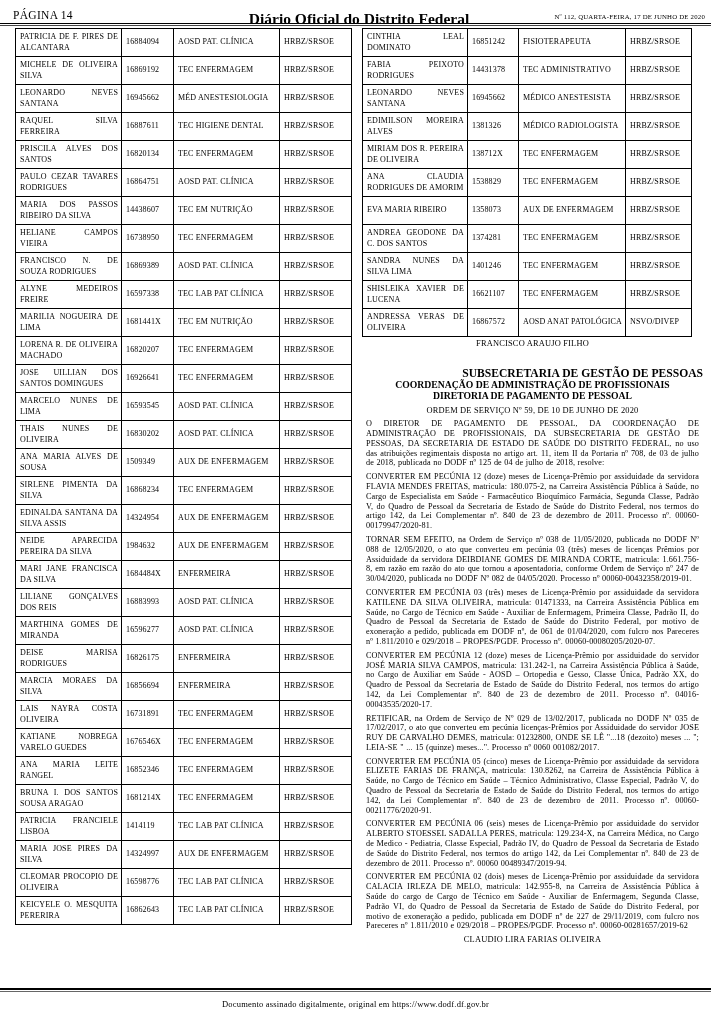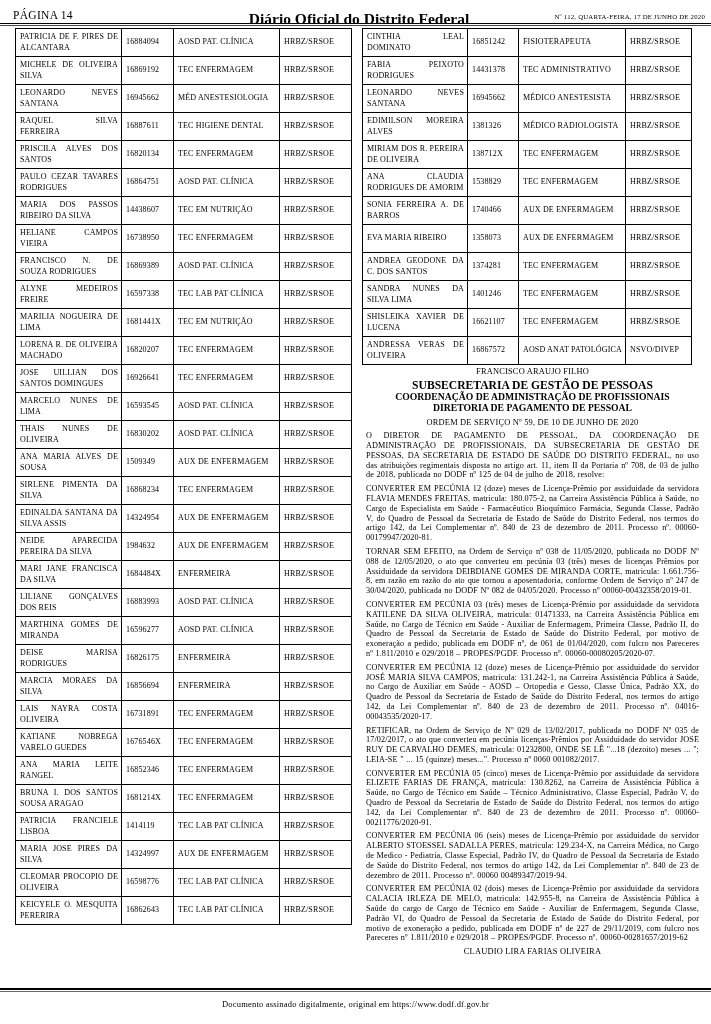--- a/index.html
+++ b/index.html
@@ -27,21 +27,21 @@
   .col-right table { width:329px; }
   td {
     border:1px solid #000;
     font-size:8px; line-height:1.28; letter-spacing:.15px;
     padding:2px 3px 2px 4px; vertical-align:middle; height:23px;
     overflow:hidden;
   }
   td.c-name { text-align:justify; }
   
   .sig { text-align:center; font-size:8.4px; letter-spacing:.2px; margin-top:2px; }
-  .h1  { text-align:center; font-weight:bold; font-size:11.6px; line-height:13px; margin-top:3px; }
+  .h1  { text-align:right; font-weight:bold; font-size:11.6px; line-height:13px; margin-top:19px; }
   .h2  { text-align:center; font-weight:bold; font-size:9.7px;  line-height:10.6px; }
   .order-title { text-align:center; font-size:8.4px; letter-spacing:.2px; margin:5px 0 0 0; }
   .paras p {
     margin:4px; font-size:8.2px; line-height:9.8px; letter-spacing:.1px;
     text-align:justify; word-spacing:.4px;
   }
   
   .footer-rule {
     position:absolute; top:988px; left:0; width:711px; height:1px;
     border-top:2px solid #000; border-bottom:1px solid #666;
@@ -346,26 +346,20 @@
             <td class="c-unit">HRBZ/SRSOE</td>
           </tr>
 
           <tr>
             <td class="c-name">ANA CLAUDIA RODRIGUES DE AMORIM</td>
             <td class="c-id">1538829</td>
             <td class="c-role">TEC ENFERMAGEM</td>
             <td class="c-unit">HRBZ/SRSOE</td>
           </tr>
 
-          <tr>
-            <td class="c-name">SONIA FERREIRA A. DE BARROS</td>
-            <td class="c-id">1740466</td>
-            <td class="c-role">AUX DE ENFERMAGEM</td>
-            <td class="c-unit">HRBZ/SRSOE</td>
-          </tr>
 
           <tr>
             <td class="c-name">EVA MARIA RIBEIRO</td>
             <td class="c-id">1358073</td>
             <td class="c-role">AUX DE ENFERMAGEM</td>
             <td class="c-unit">HRBZ/SRSOE</td>
           </tr>
 
           <tr>
             <td class="c-name">ANDREA GEODONE DA C. DOS SANTOS</td>

